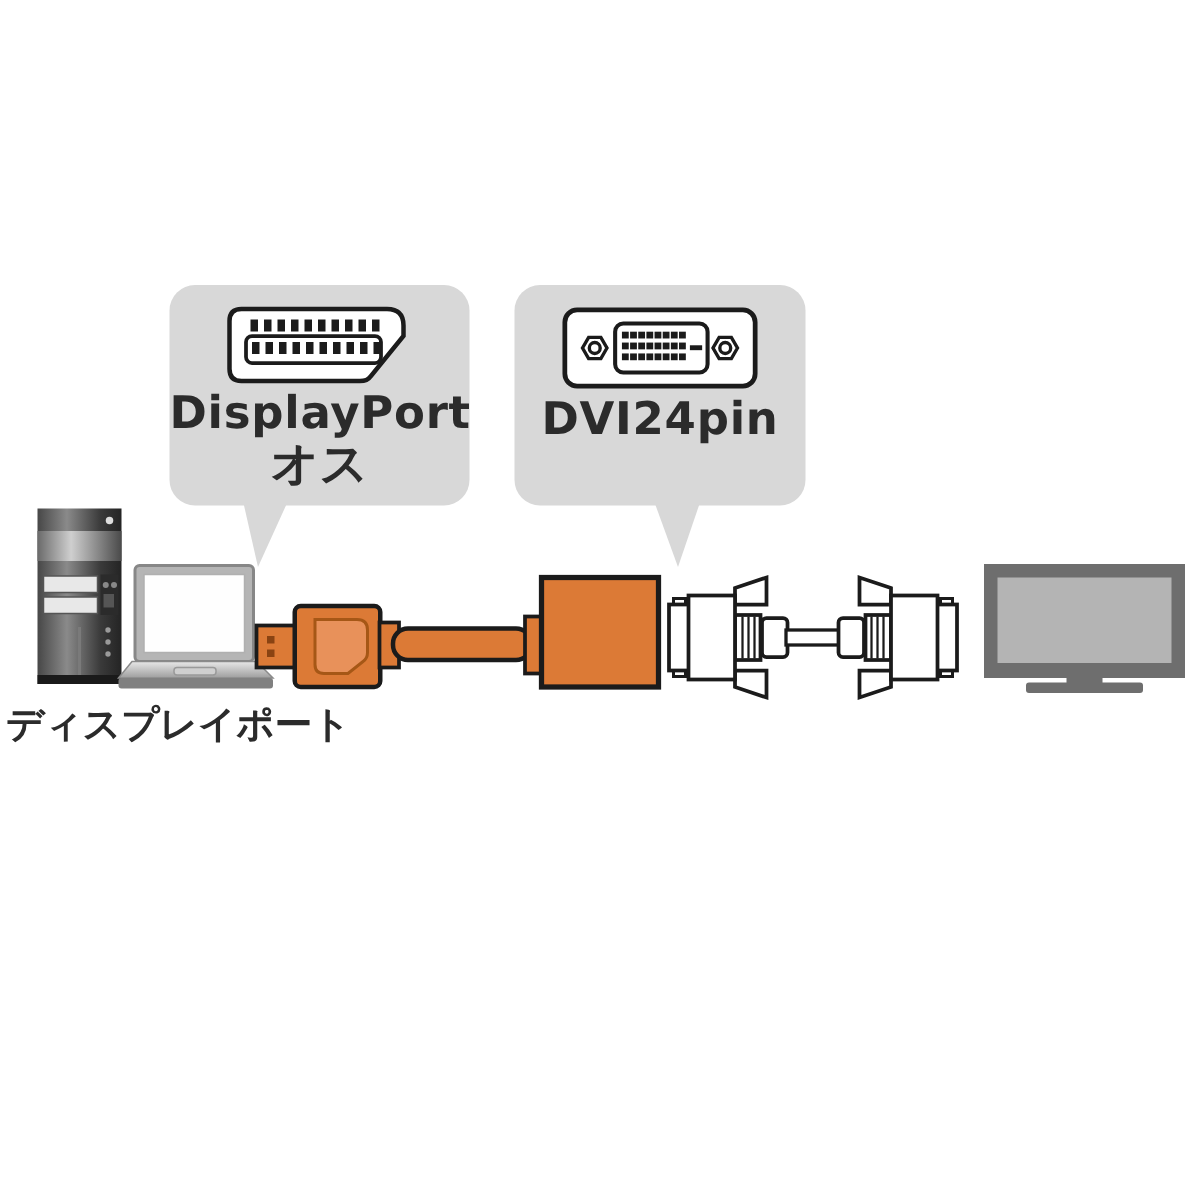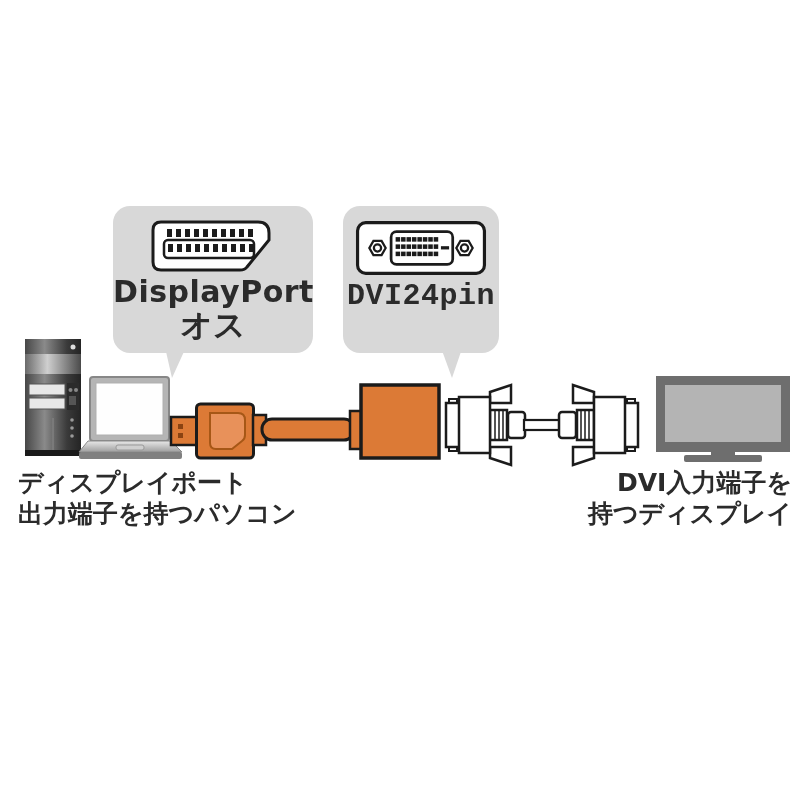--- a/index.html
+++ b/index.html
@@ -23,36 +23,35 @@
   .c-screen{fill:var(--monitor-screen,#b4b4b4);stroke:none;}
 
   
   .bubble{
     position:absolute;top:190px;height:147px;
     background:var(--callout-bubble,#d8d8d8);
     border-radius:17px;
     text-align:center;
     color:var(--label-text,#2b2b2b);
     font-weight:bold;
-    margin-top:16px;
   }
   .bubble1{left:113px;width:200px;}
-  .bubble2{left:343px;width:156px;font-family:Liberation Mono, monospace;}
+  .bubble2{left:343px;width:194px;}
   .bubble svg{display:block;margin:13px auto 2px auto;}
   .bubble-line1{font-size:30px;line-height:34px;letter-spacing:0.5px;}
   .bubble-line2{font-size:32px;line-height:32px;}
 
   
   .label{
     position:absolute;top:467px;
     color:var(--label-text,#262626);
     font-weight:bold;font-size:25px;line-height:31px;
     white-space:nowrap;
   }
-  .label-left{left:18px;text-align:left;}
+  .label-left{left:4px;text-align:right;}
   .label-right{left:560px;width:232px;text-align:right;}
 </style>
 </head>
 <body>
 
 <div class="stage">
 
   <svg class="art" viewBox="0 0 800 800">
     <defs>
       <linearGradient id="tg" x1="0" y1="0" x2="1" y2="0">
@@ -219,20 +218,15 @@
           <rect x="81" y="36" width="5" height="5"></rect>
           <rect x="87" y="36" width="5" height="5"></rect>
         <rect x="95" y="30" width="9" height="3.6"></rect>
       </g>
     </svg>
     <div class="bubble-line1">DVI24pin</div>
   </div>
 
   <div class="label label-left">
     <div>ディスプレイポート</div>
-    <div>出力端子を持つパソコン</div>
   </div>
-  <div class="label label-right">
-    <div>DVI入力端子を</div>
-    <div>持つディスプレイ</div>
-  </div>
 
 </div>
 
 </body></html>

